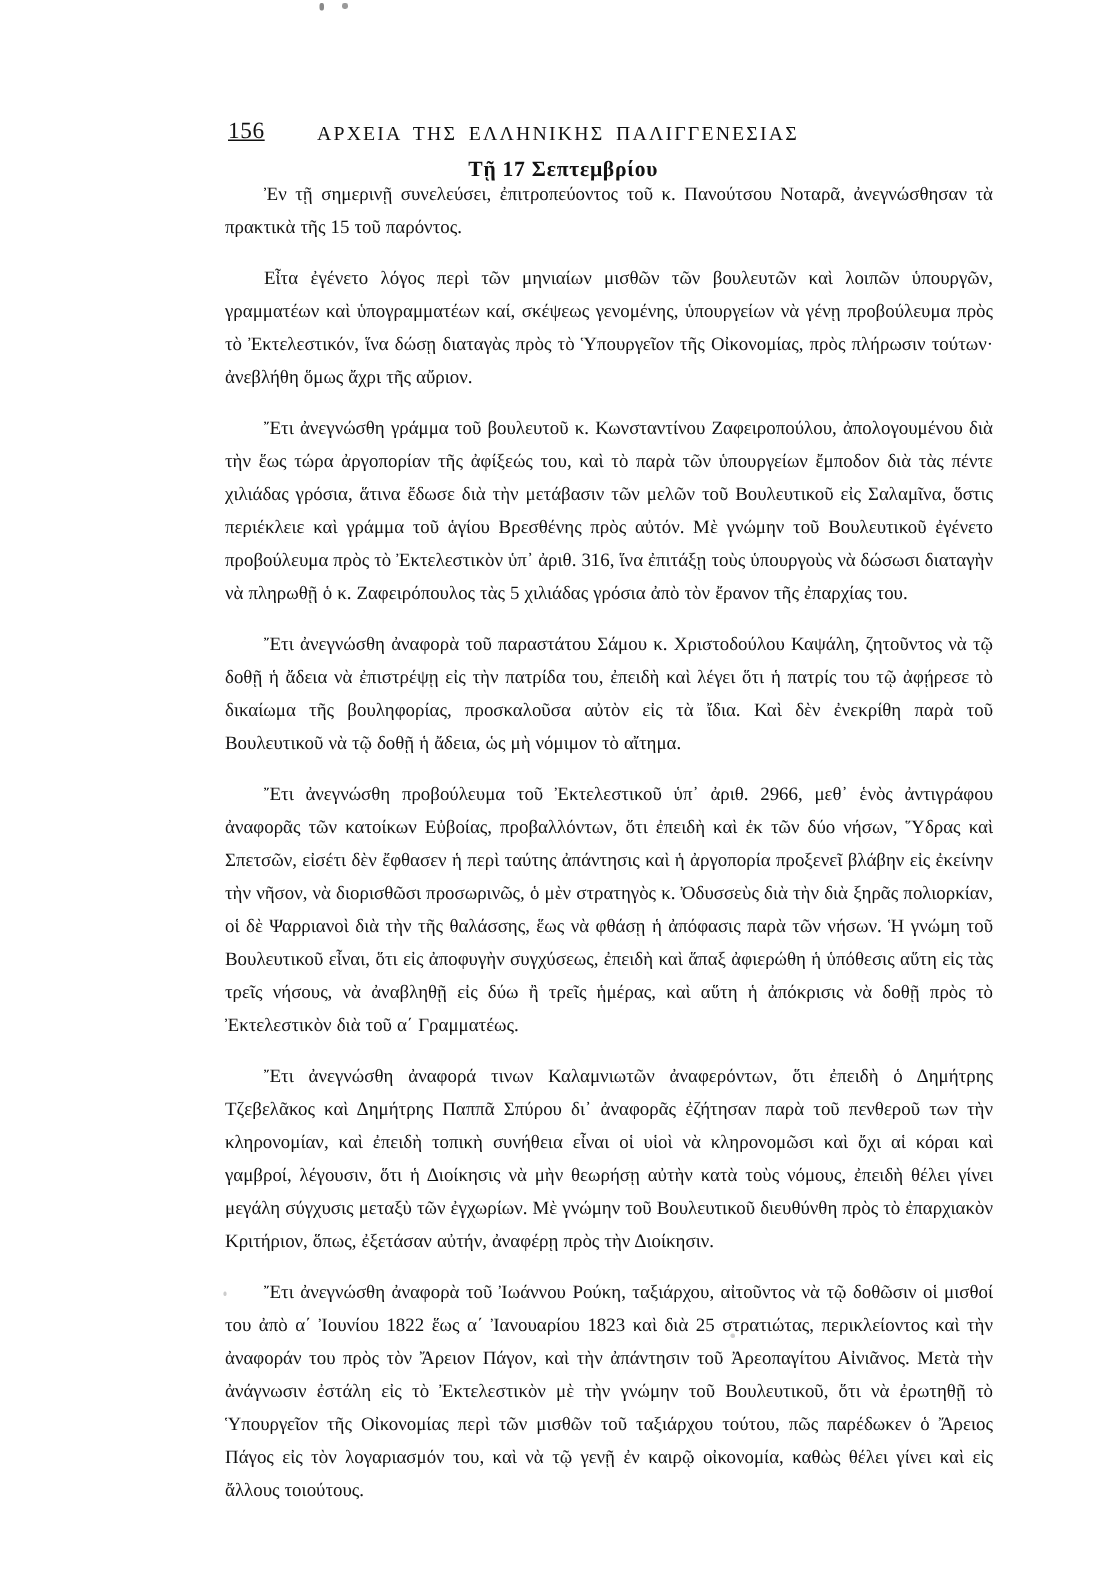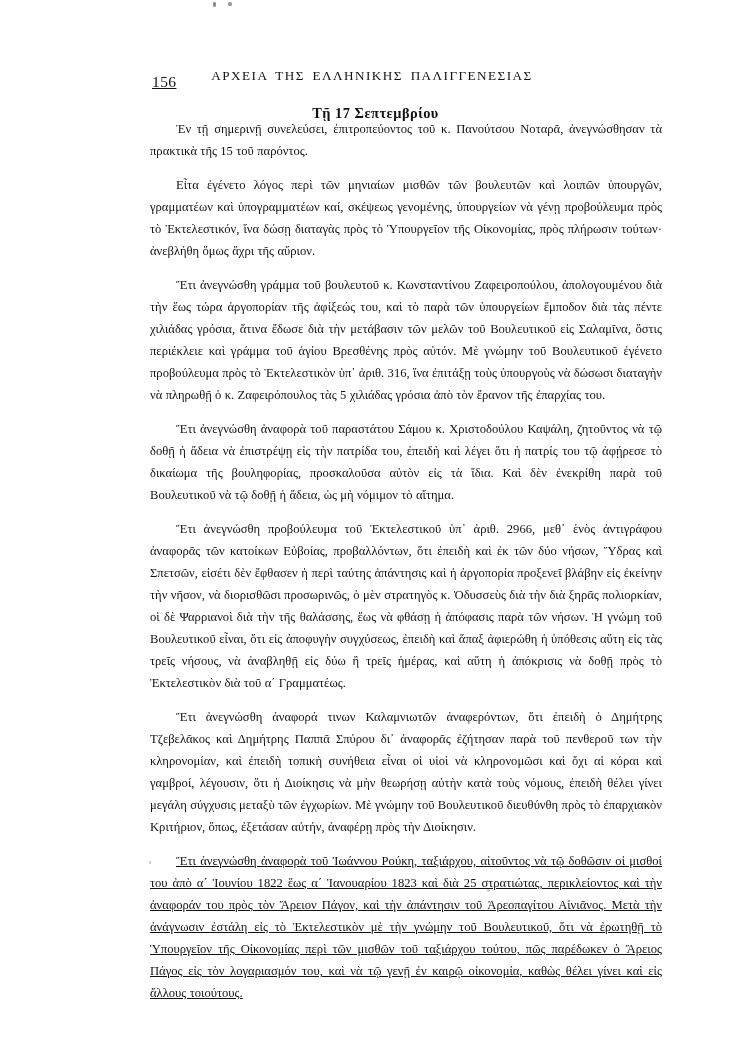--- a/index.html
+++ b/index.html
@@ -41,31 +41,31 @@
   .running-head {
     position: absolute;
     left: 0;
     right: 0;
     top: 64px;
     height: 20px;
   }
   .folio {
     position: absolute;
     left: 152px;
-    top: 8px;
+    top: 14px;
     font-size: 15.5px;
     letter-spacing: .4px;
     line-height: 20px;
     text-decoration: underline;
   }
   .head-title {
     position: absolute;
     left: 0;
     right: 0;
-    top: 2px;
+    top: 15px;
     text-align: center;
     font-size: 13.2px;
     letter-spacing: 1.45px;
     line-height: 20px;
     word-spacing: 3px;
   }
 
   .section-heading {
     position: absolute;
     left: 0;
@@ -89,21 +89,21 @@
     margin: 0 0 11.5px 0;
     text-align: justify;
     text-align-last: left;
     text-justify: inter-word;
     font-size: 12.6px;
     line-height: 22.1px;
     text-indent: 26px;
     hyphens: manual;
     word-spacing: .2px;
   }
-  .para:last-child { margin-bottom: 8px; text-decoration: underline; }
+  .para:last-child { margin-bottom: 8px; }
 </style>
 </head>
 <body>
 
 <div class="page">
 
   <span class="speck s1"></span>
   <span class="speck s2"></span>
   <span class="speck s3"></span>
   <span class="speck s4"></span>

